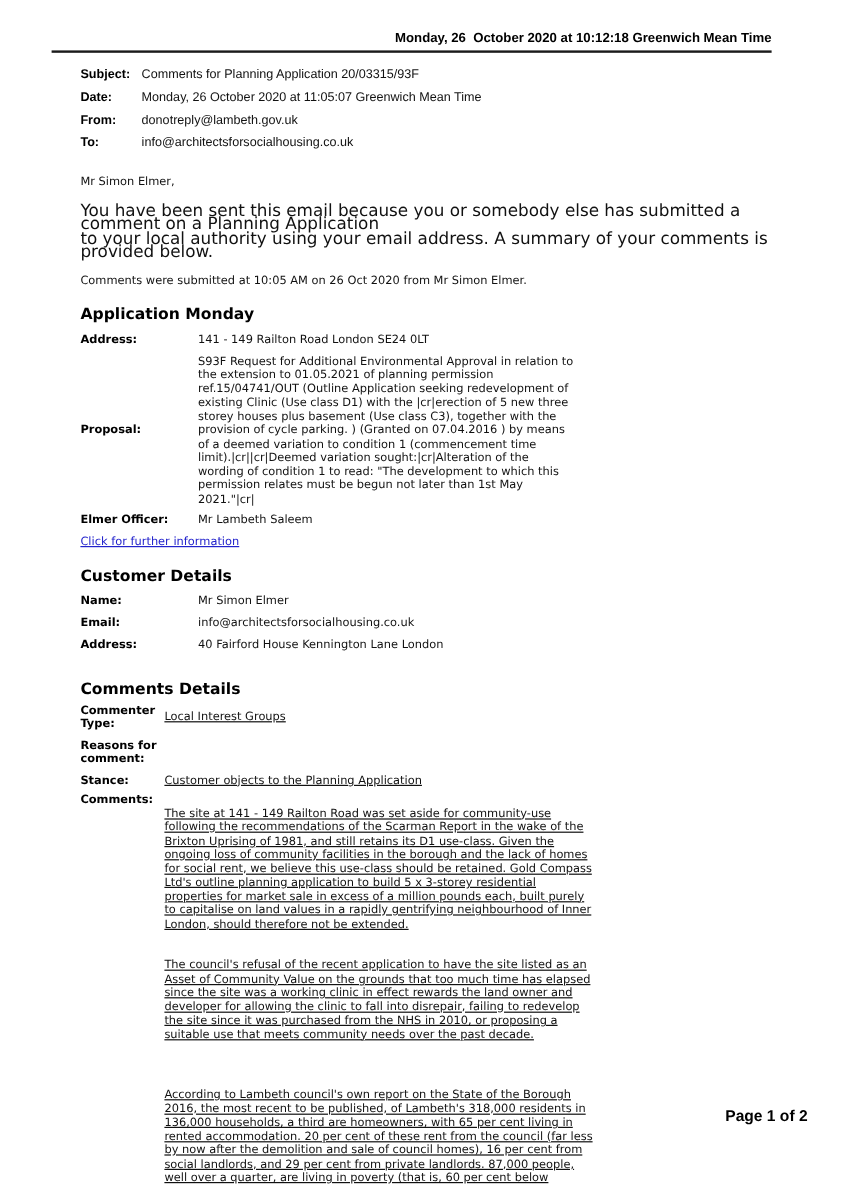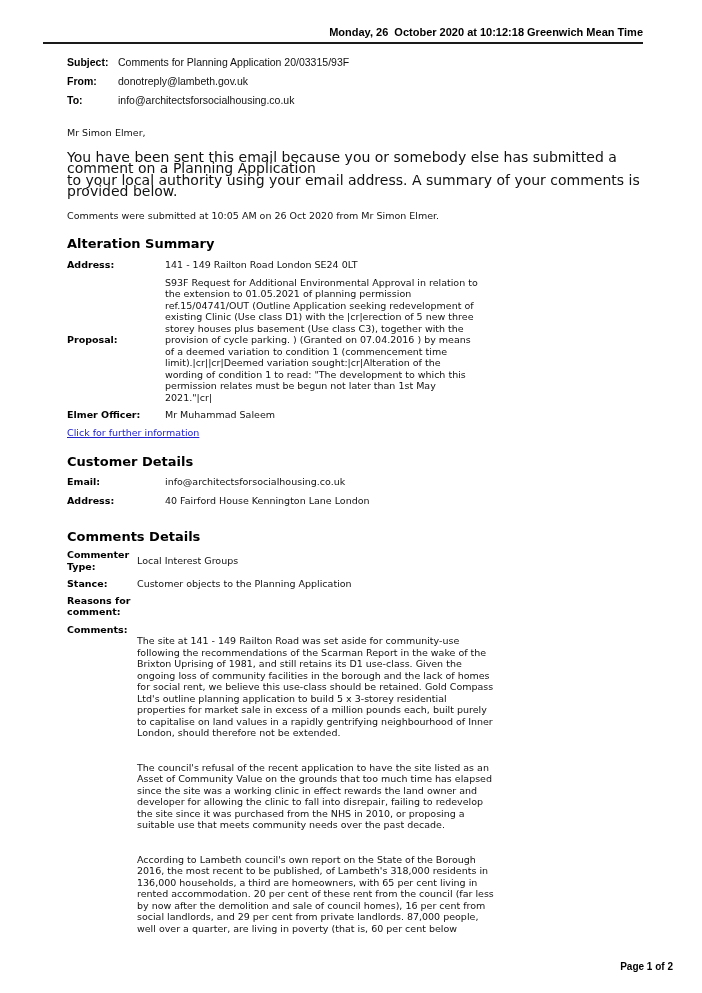--- a/index.html
+++ b/index.html
@@ -80,68 +80,72 @@
 
   .link-line { margin-top: 6px; }
   a.doc-link { color: #2222cc; text-decoration: underline; cursor: pointer; }
 
   .cust-table { margin-top: 7px; }
   .cust-table .kv-label { width: 98px; min-width: 98px; }
   .cust-table .kv-label, .cust-table .kv-value { padding-bottom: 7px; }
 
   .comm-table { margin-top: 5px; }
   .comm-table .kv-label { width: 64px; min-width: 64px; }
-  .comm-table .kv-value { padding-left: 6px; }
+  .comm-table .kv-value { padding-left: 6px; text-decoration: underline; }
   .comm-table .r-type .kv-value { vertical-align: middle; }
   .comm-table .r-type .kv-label, .comm-table .r-type .kv-value { padding-bottom: 6px; }
   .comm-table .r-stance .kv-label, .comm-table .r-stance .kv-value { padding-bottom: 5px; }
   .comm-table .r-reasons .kv-label, .comm-table .r-reasons .kv-value { padding-bottom: 6px; }
 
   .comment-para { white-space: pre-line; margin: 0 0 11.5px 0; }
-  .comment-para:last-child { margin-bottom: 0; }
+  .comment-para:last-child { margin-bottom: 0; margin-top: 16px; }
 
   
   .page-footer {
     position: absolute;
-    top: 961px;
+    top: 922px;
     right: 29px;
     font-family: "Liberation Sans", sans-serif;
-    font-size: 10px;
+    font-size: 13px;
     font-weight: bold;
     color: #000;
   }
 </style>
 </head>
 <body>
 
 <div class="page">
 
   <div class="dt-header">Monday, 26  October 2020 at 10:12:18 Greenwich Mean Time</div>
 
   <div class="content">
 
     <div class="hdr-row">
       <div class="lbl">Subject:</div>
       <div class="val">Comments for Planning Application 20/03315/93F</div>
+    </div>
+    <div class="hdr-row">
+      <div class="lbl">Date:</div>
+      <div class="val">Monday, 26 October 2020 at 11:05:07 Greenwich Mean Time</div>
     </div>
     <div class="hdr-row">
       <div class="lbl">From:</div>
       <div class="val">donotreply@lambeth.gov.uk</div>
     </div>
     <div class="hdr-row">
       <div class="lbl">To:</div>
       <div class="val">info@architectsforsocialhousing.co.uk</div>
     </div>
 
     <div class="salutation">Mr Simon Elmer,</div>
     <div class="intro">You have been sent this email because you or somebody else has submitted a comment on a Planning Application
 to your local authority using your email address. A summary of your comments is provided below.</div>
     <div class="submitted">Comments were submitted at 10:05 AM on 26 Oct 2020 from Mr Simon Elmer.</div>
 
-    <h2 class="section-title h-app">Alteration Summary</h2>
+    <h2 class="section-title h-app">Application Monday</h2>
     <div class="kv-table app-table">
       <div class="kv-row r-address">
         <div class="kv-label">Address:</div>
         <div class="kv-value">141 - 149 Railton Road London SE24 0LT</div>
       </div>
       <div class="kv-row r-proposal">
         <div class="kv-label">Proposal:</div>
         <div class="kv-value">S93F Request for Additional Environmental Approval in relation to
 the extension to 01.05.2021 of planning permission
 ref.15/04741/OUT (Outline Application seeking redevelopment of
@@ -149,52 +153,56 @@
 storey houses plus basement (Use class C3), together with the
 provision of cycle parking. ) (Granted on 07.04.2016 ) by means
 of a deemed variation to condition 1 (commencement time
 limit).|cr||cr|Deemed variation sought:|cr|Alteration of the
 wording of condition 1 to read: "The development to which this
 permission relates must be begun not later than 1st May
 2021."|cr|</div>
       </div>
       <div class="kv-row r-officer">
         <div class="kv-label">Elmer Officer:</div>
-        <div class="kv-value">Mr Muhammad Saleem</div>
+        <div class="kv-value">Mr Lambeth Saleem</div>
       </div>
     </div>
     <div class="link-line">
       <a class="doc-link">Click for further information</a>
     </div>
 
     <h2 class="section-title h-cust">Customer Details</h2>
     <div class="kv-table cust-table">
+      <div class="kv-row">
+        <div class="kv-label">Name:</div>
+        <div class="kv-value">Mr Simon Elmer</div>
+      </div>
       <div class="kv-row">
         <div class="kv-label">Email:</div>
         <div class="kv-value">info@architectsforsocialhousing.co.uk</div>
       </div>
       <div class="kv-row">
         <div class="kv-label">Address:</div>
         <div class="kv-value">40 Fairford House Kennington Lane London</div>
       </div>
     </div>
 
     <h2 class="section-title h-comm">Comments Details</h2>
     <div class="kv-table comm-table">
       <div class="kv-row r-type">
         <div class="kv-label">Commenter Type:</div>
         <div class="kv-value">Local Interest Groups</div>
       </div>
+      <div class="kv-row r-reasons">
+        <div class="kv-label">Reasons for comment:</div>
+        <div class="kv-value"></div>
+      </div>
       <div class="kv-row r-stance">
         <div class="kv-label">Stance:</div>
         <div class="kv-value">Customer objects to the Planning Application</div>
-      </div>
-      <div class="kv-row r-reasons">
-        <div class="kv-label">Reasons for comment:</div>
-        <div class="kv-value"></div>
       </div>
       <div class="kv-row r-comments">
         <div class="kv-label">Comments:</div>
         <div class="kv-value">
           <div class="comment-para">The site at 141 - 149 Railton Road was set aside for community-use
 following the recommendations of the Scarman Report in the wake of the
 Brixton Uprising of 1981, and still retains its D1 use-class. Given the
 ongoing loss of community facilities in the borough and the lack of homes
 for social rent, we believe this use-class should be retained. Gold Compass
 Ltd's outline planning application to build 5 x 3-storey residential

